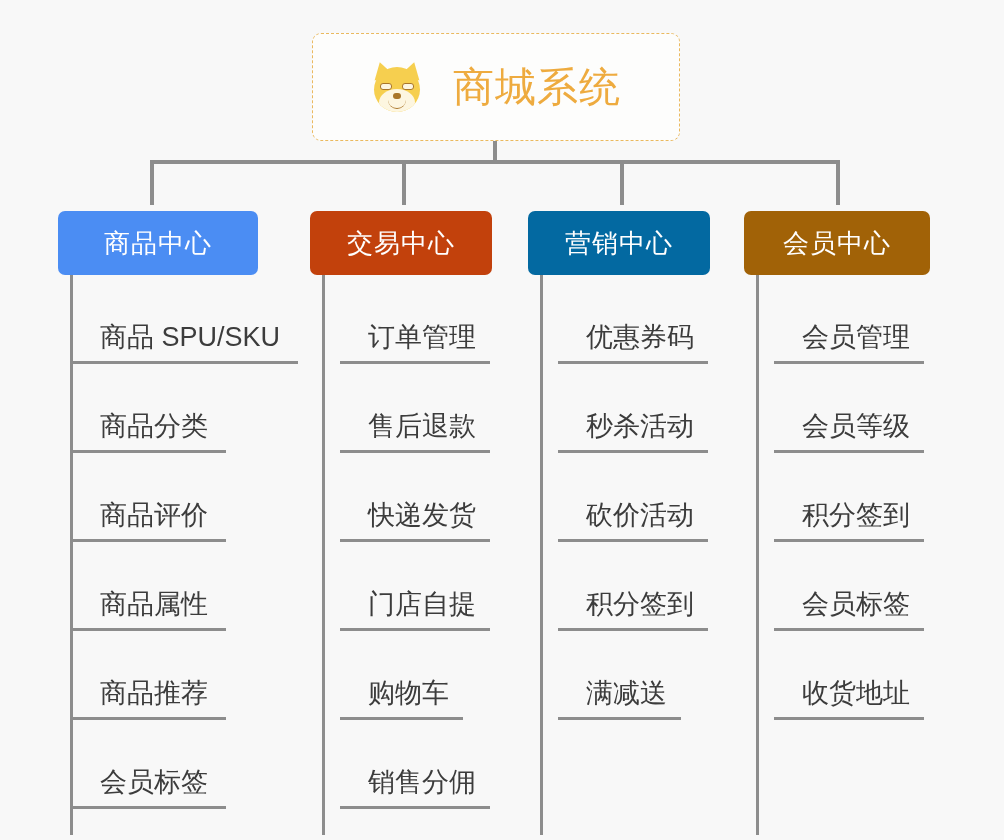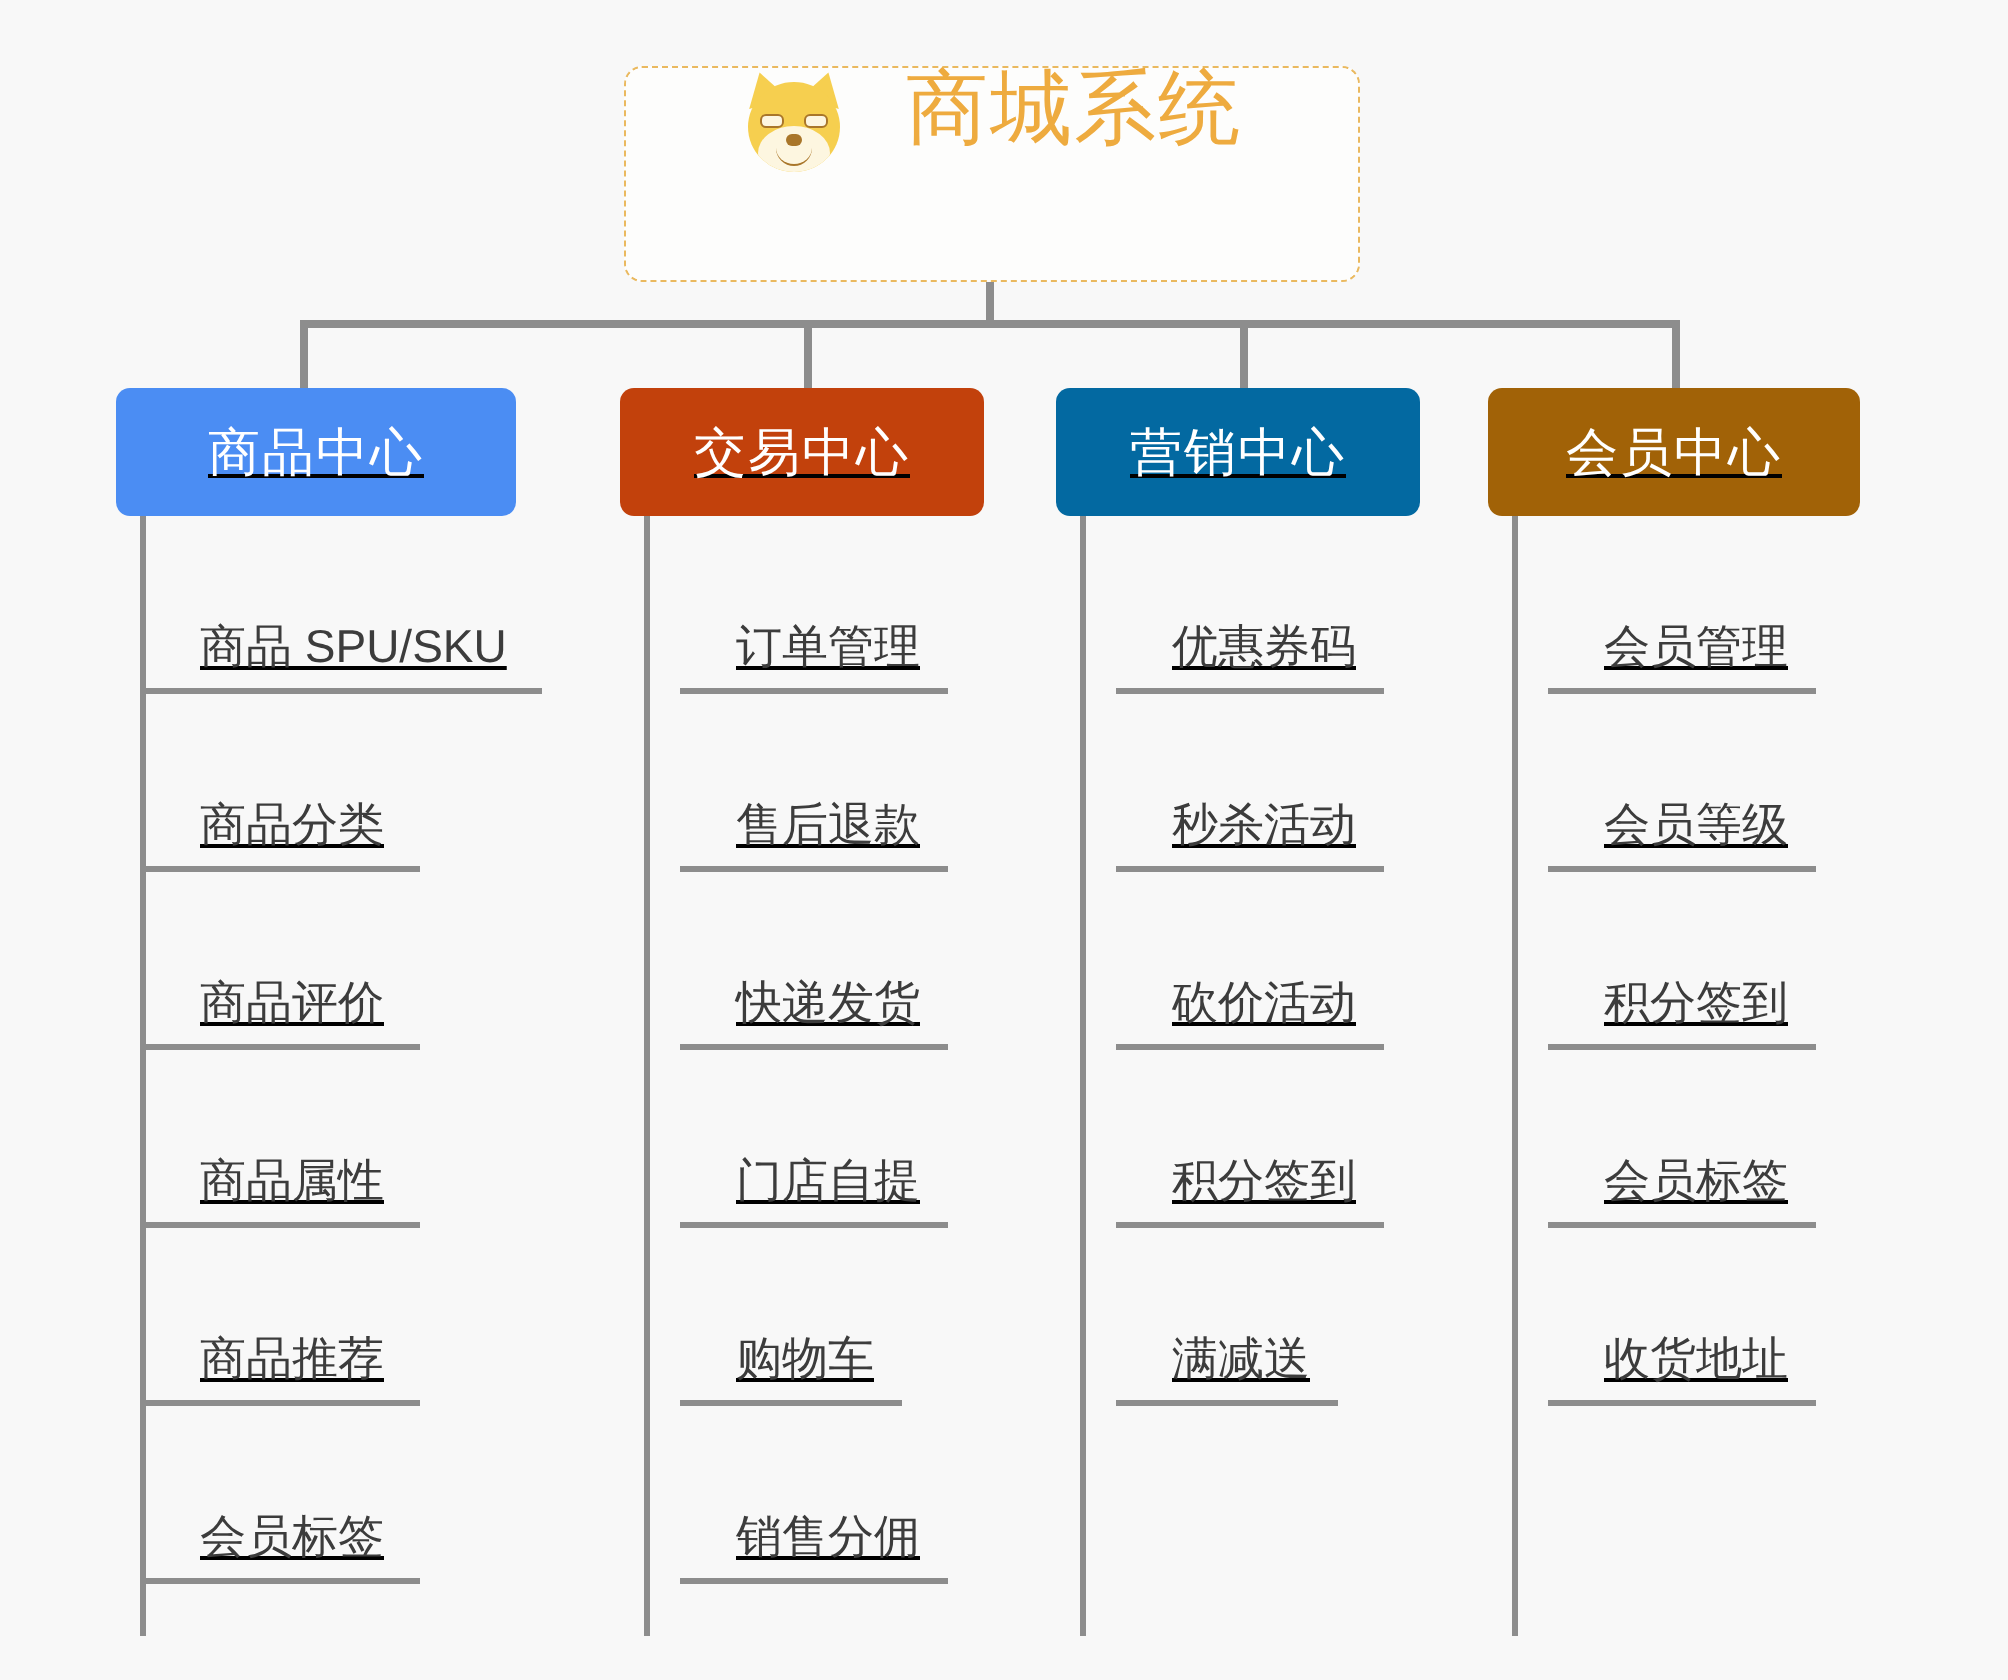--- a/index.html
+++ b/index.html
@@ -26,20 +26,21 @@
     position: absolute;
     left: 312px;
     top: 33px;
     width: 368px;
     height: 108px;
     box-sizing: border-box;
     background: #fdfdfc;
     border: 1px dashed #eab95f;
     border-radius: 9px;
     display: flex;
+    align-items: center;
     justify-content: center;
     gap: 30px;
   }
   .root-emoji {
     width: 52px;
     height: 52px;
     position: relative;
     flex: none;
     margin-top: 2px;
   }
@@ -74,22 +75,21 @@
     height: 45px;
   }
   .drop.d1 { left: 150px; }
   .drop.d2 { left: 402px; }
   .drop.d3 { left: 620px; }
   .drop.d4 { left: 836px; }
 
   
   .column {
     position: absolute;
-    top: 194px;
-    text-decoration: underline;
+    top: 211px;
   }
   .col-1 { left: 58px;  width: 200px; }
   .col-2 { left: 310px; width: 182px; }
   .col-3 { left: 528px; width: 182px; }
   .col-4 { left: 744px; width: 186px; }
 
   .cat-box {
     height: 64px;
     border-radius: 7px;
     display: flex;
@@ -124,21 +124,21 @@
     height: 89px;
     margin-left: 12px;
     display: flex;
     align-items: flex-end;
     box-sizing: border-box;
   }
   .leaf-inner {
     display: inline-block;
     padding: 0 18px 6px 30px;
     border-bottom: 3px solid #8d8d8d;
-    font-size: 23px;
+    font-size: 27px;
     color: #3c3c3c;
     white-space: nowrap;
     line-height: 1.25;
   }
   .col-2 .leaf-inner,
   .col-3 .leaf-inner,
   .col-4 .leaf-inner {
     padding-left: 28px;
     padding-right: 14px;
     margin-left: 18px;

